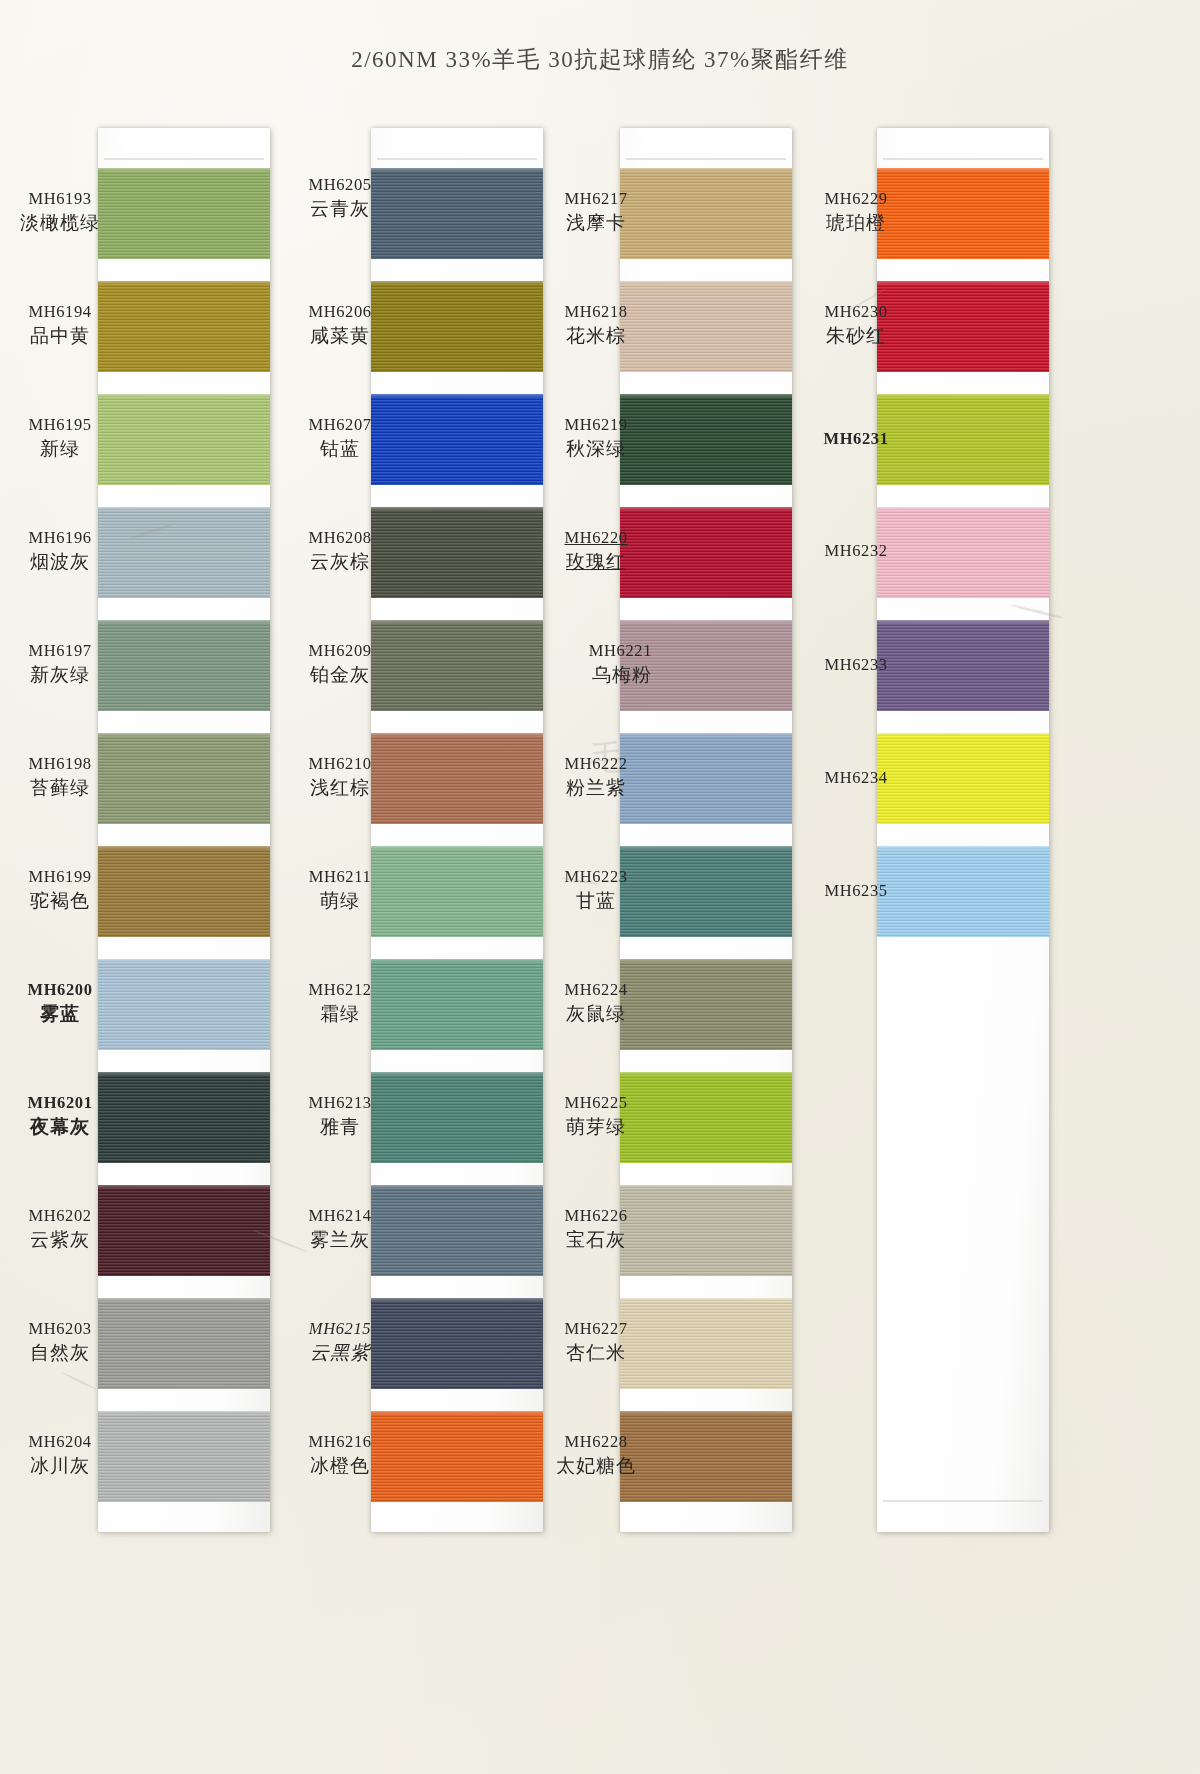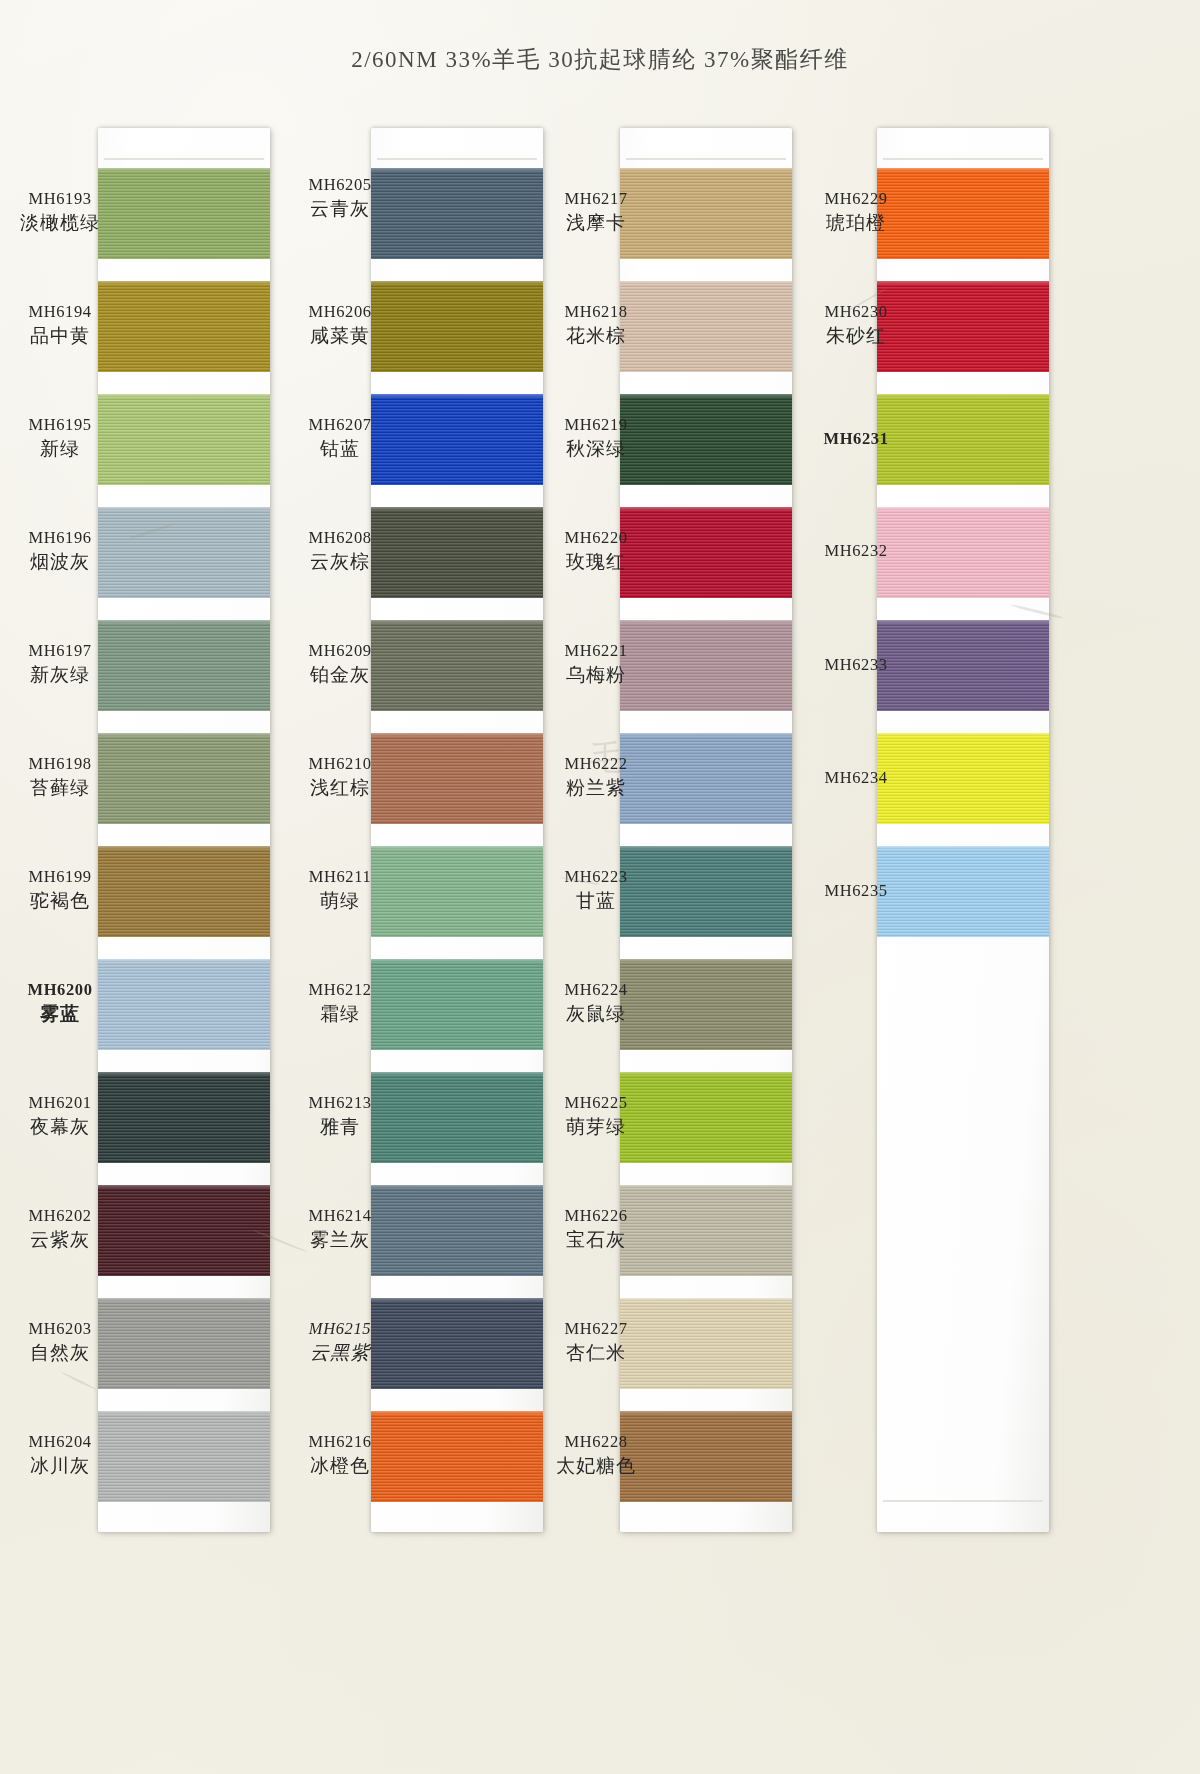--- a/index.html
+++ b/index.html
@@ -238,21 +238,21 @@
       <span class="name">苔藓绿</span>
     </div>
     <div class="label" style="top: 737.5px;">
       <span class="code">MH6199</span>
       <span class="name">驼褐色</span>
     </div>
     <div class="label" style="top: 850.5px; font-weight: bold;">
       <span class="code">MH6200</span>
       <span class="name">雾蓝</span>
     </div>
-    <div class="label" style="top: 963.5px;">
+    <div class="label" style="top: 963.5px; font-weight: bold;">
       <span class="code">MH6201</span>
       <span class="name">夜幕灰</span>
     </div>
     <div class="label" style="top: 1076.5px;">
       <span class="code">MH6202</span>
       <span class="name">云紫灰</span>
     </div>
     <div class="label" style="top: 1189.5px;">
       <span class="code">MH6203</span>
       <span class="name">自然灰</span>
@@ -318,25 +318,25 @@
       <span class="name">浅摩卡</span>
     </div>
     <div class="label" style="top: 172.5px;">
       <span class="code">MH6218</span>
       <span class="name">花米棕</span>
     </div>
     <div class="label" style="top: 285.5px;">
       <span class="code">MH6219</span>
       <span class="name">秋深绿</span>
     </div>
-    <div class="label" style="top: 398.5px;">
+    <div class="label" style="top: 398.5px; text-decoration: underline;">
       <span class="code">MH6220</span>
       <span class="name">玫瑰红</span>
     </div>
-    <div class="label" style="top: 511.5px;">
+    <div class="label" style="top: 511.5px; text-align: right;">
       <span class="code">MH6221</span>
       <span class="name">乌梅粉</span>
     </div>
     <div class="label" style="top: 624.5px;">
       <span class="code">MH6222</span>
       <span class="name">粉兰紫</span>
     </div>
     <div class="label" style="top: 737.5px;">
       <span class="code">MH6223</span>
       <span class="name">甘蓝</span>

